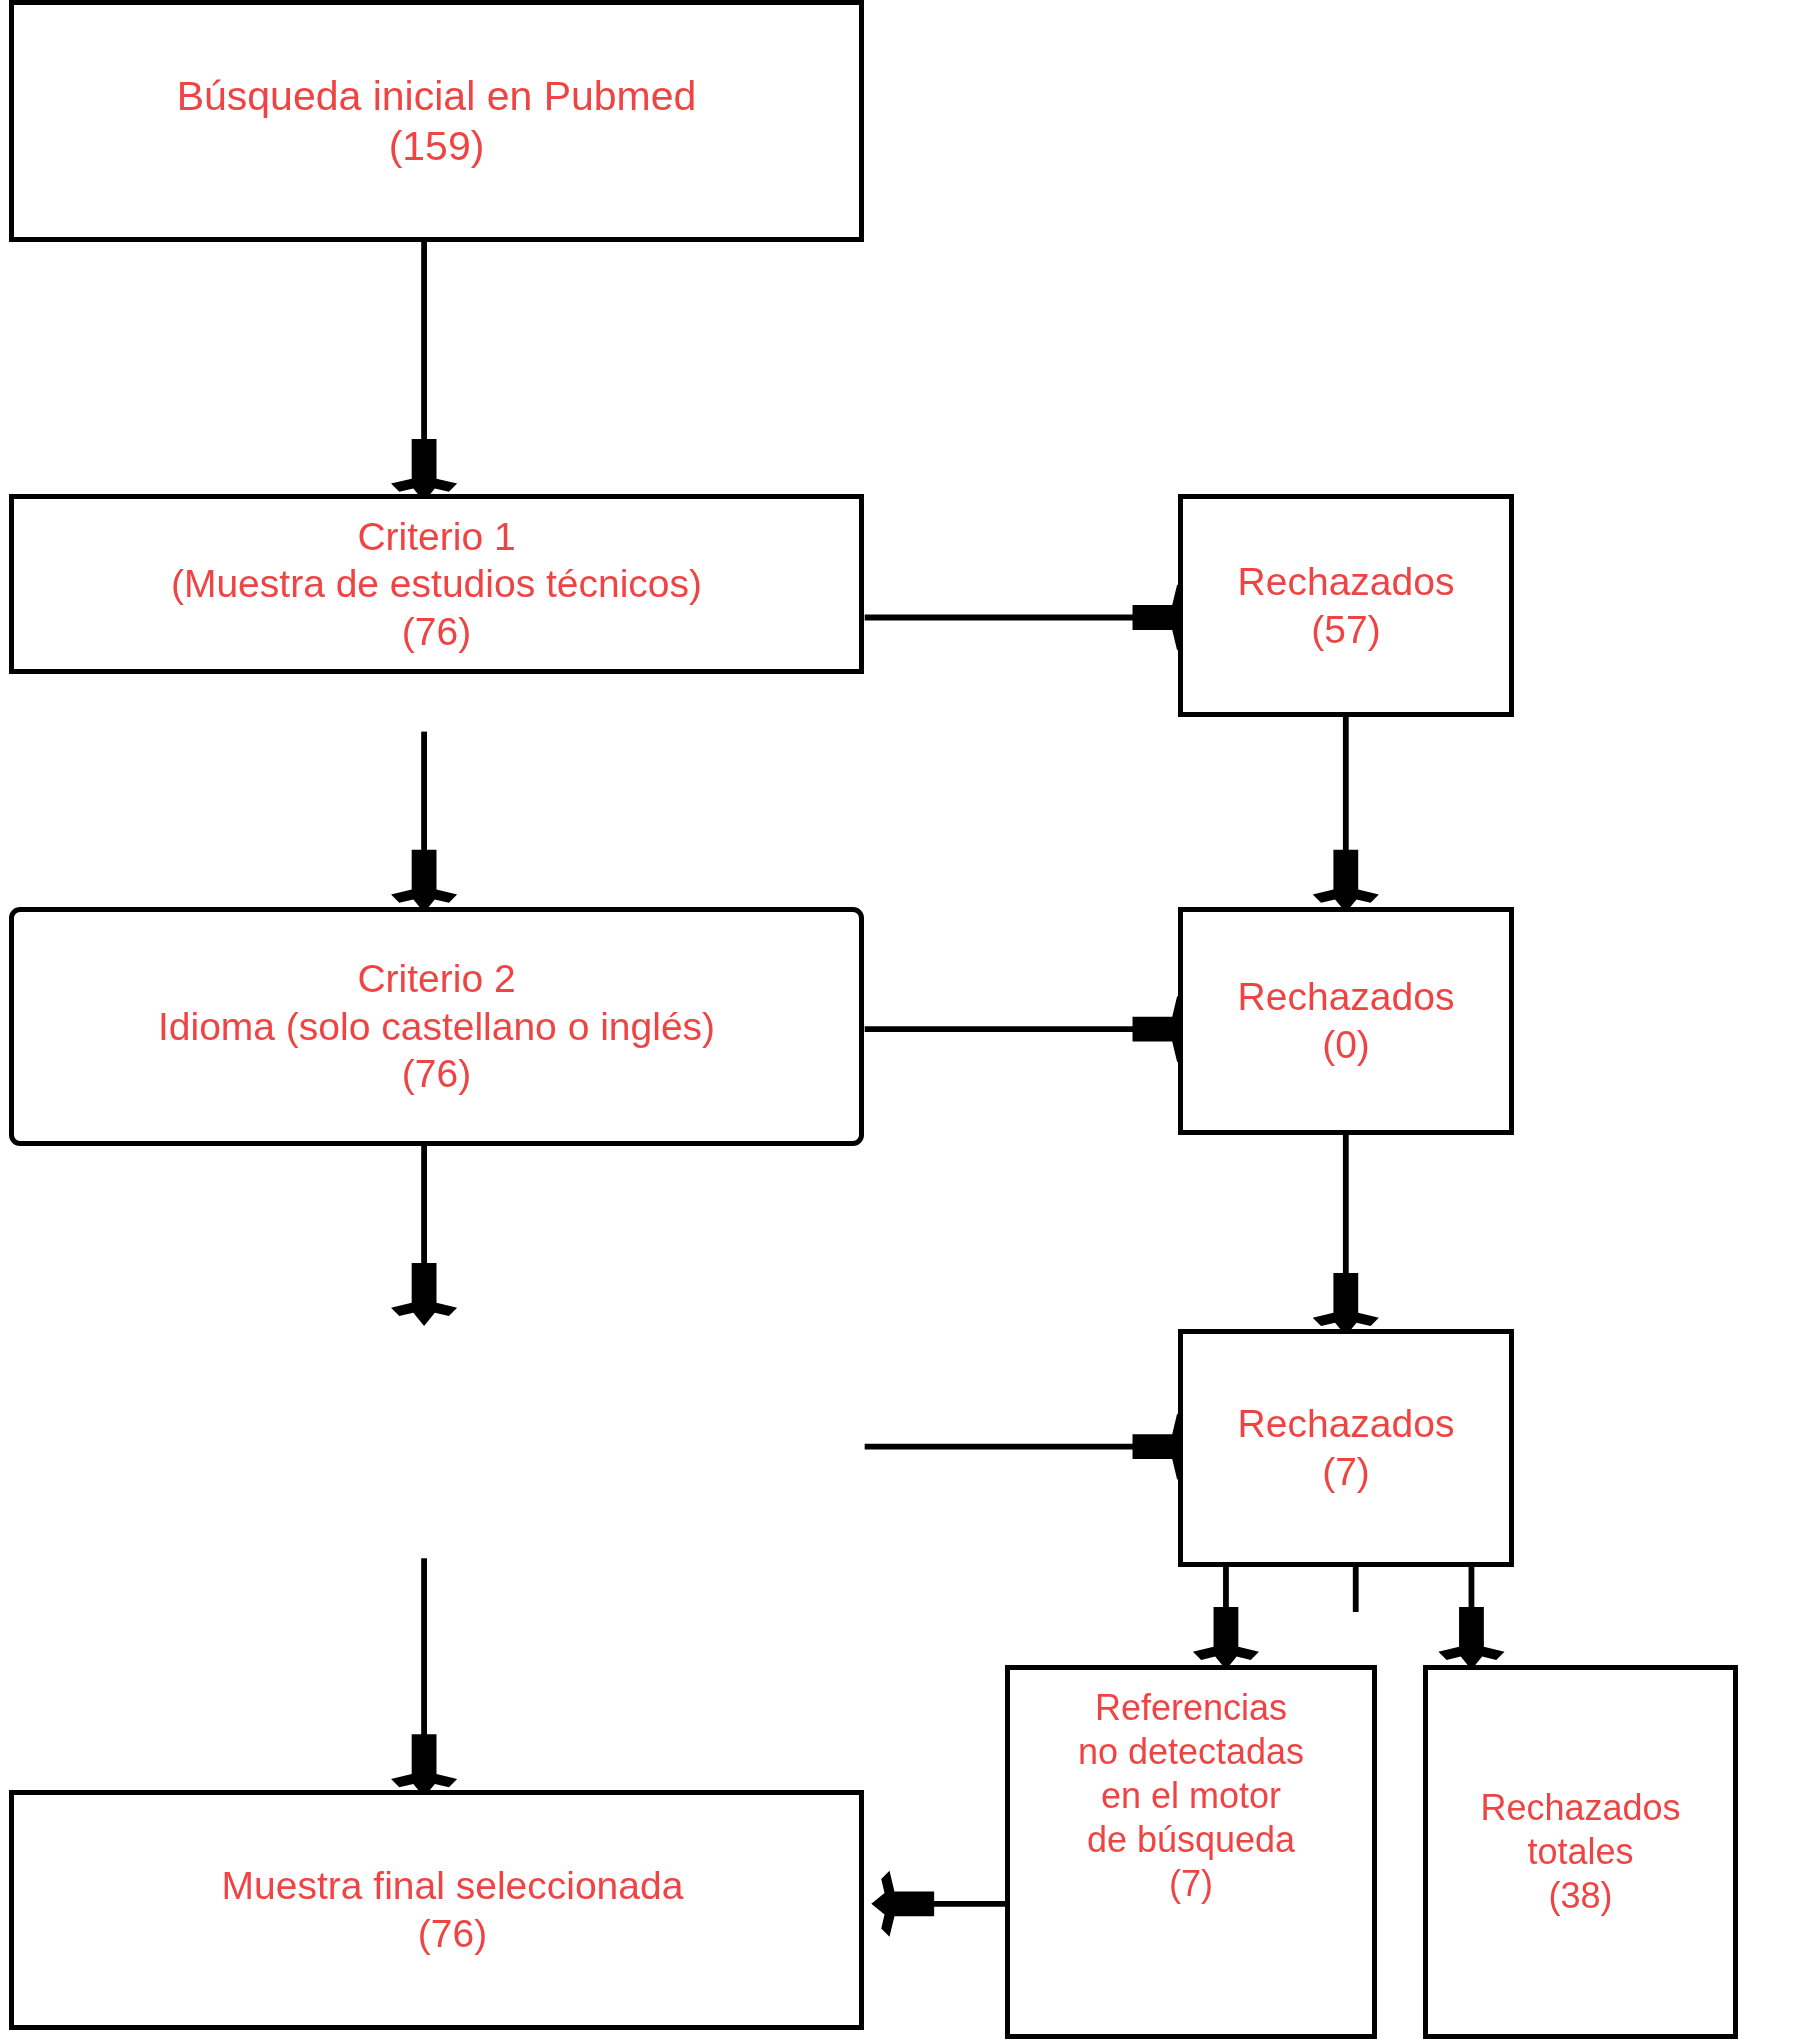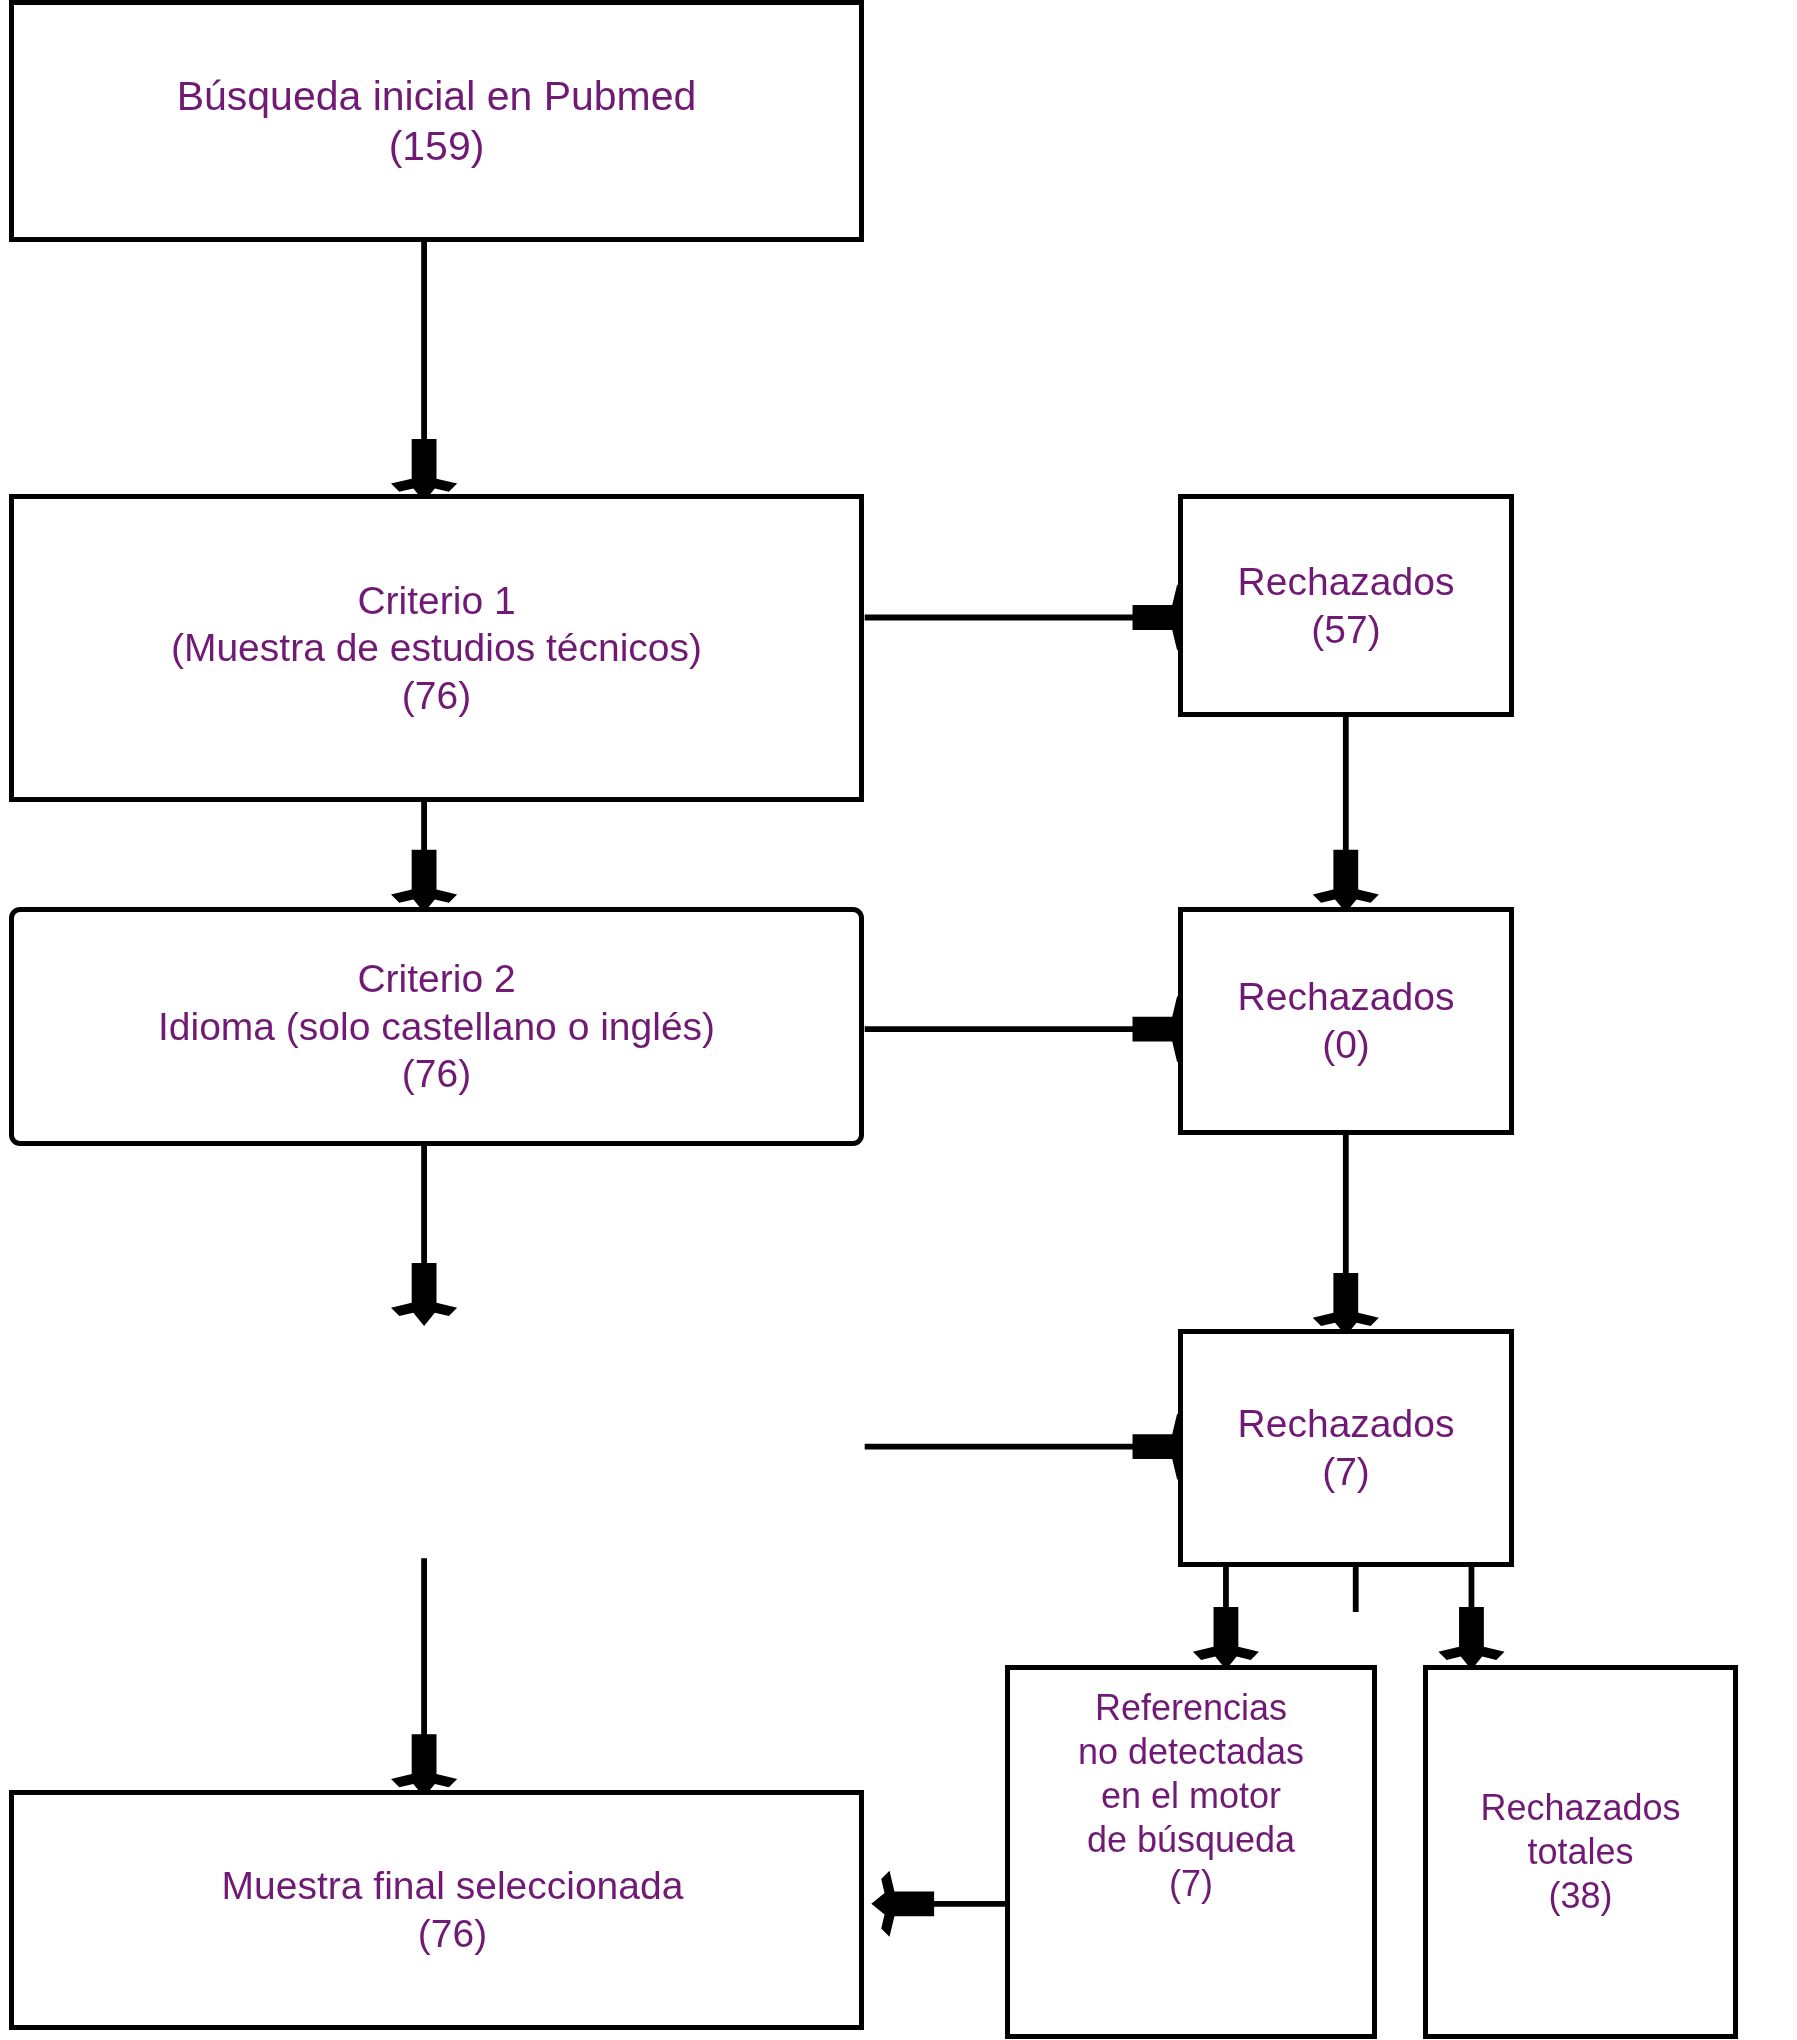--- a/index.html
+++ b/index.html
@@ -24,21 +24,21 @@
   .node-box {
     position: absolute;
     box-sizing: border-box;
     border: 5px solid #000000;
     background: #ffffff;
     display: flex;
     flex-direction: column;
     align-items: center;
     justify-content: center;
     text-align: center;
-    color: #701a75;
+    color: #ef4444;
   }
   .node-line {
     display: block;
     white-space: pre;
     line-height: 1.22;
   }
   .fs-big   { font-size: 41px; }
   .fs-mid   { font-size: 39px; }
   .fs-small { font-size: 36px; }
   svg.edges {
@@ -132,21 +132,21 @@
       <line x1="1238" y1="2303" x2="1110" y2="2303" stroke="#000000" stroke-width="7"></line>
       <use href="#ah-left" x="1068" y="2303"></use>
     </g>
   </svg>
 
   <div class="node-box" style="left:9px; top:0px; width:855px; height:242px;">
     <span class="node-line fs-big">Búsqueda inicial en Pubmed</span>
     <span class="node-line fs-big">(159)</span>
   </div>
 
-  <div class="node-box" style="left:9px; top:494px; width:855px; height:308px;">
+  <div class="node-box" style="left:9px; top:494px; width:855px; height:180px;">
     <span class="node-line fs-mid">Criterio 1</span>
     <span class="node-line fs-mid">(Muestra de estudios técnicos)</span>
     <span class="node-line fs-mid">(76)</span>
   </div>
 
   <div class="node-box" style="left:1178px; top:494px; width:336px; height:223px;">
     <span class="node-line fs-mid">Rechazados</span>
     <span class="node-line fs-mid">(57)</span>
   </div>
 

